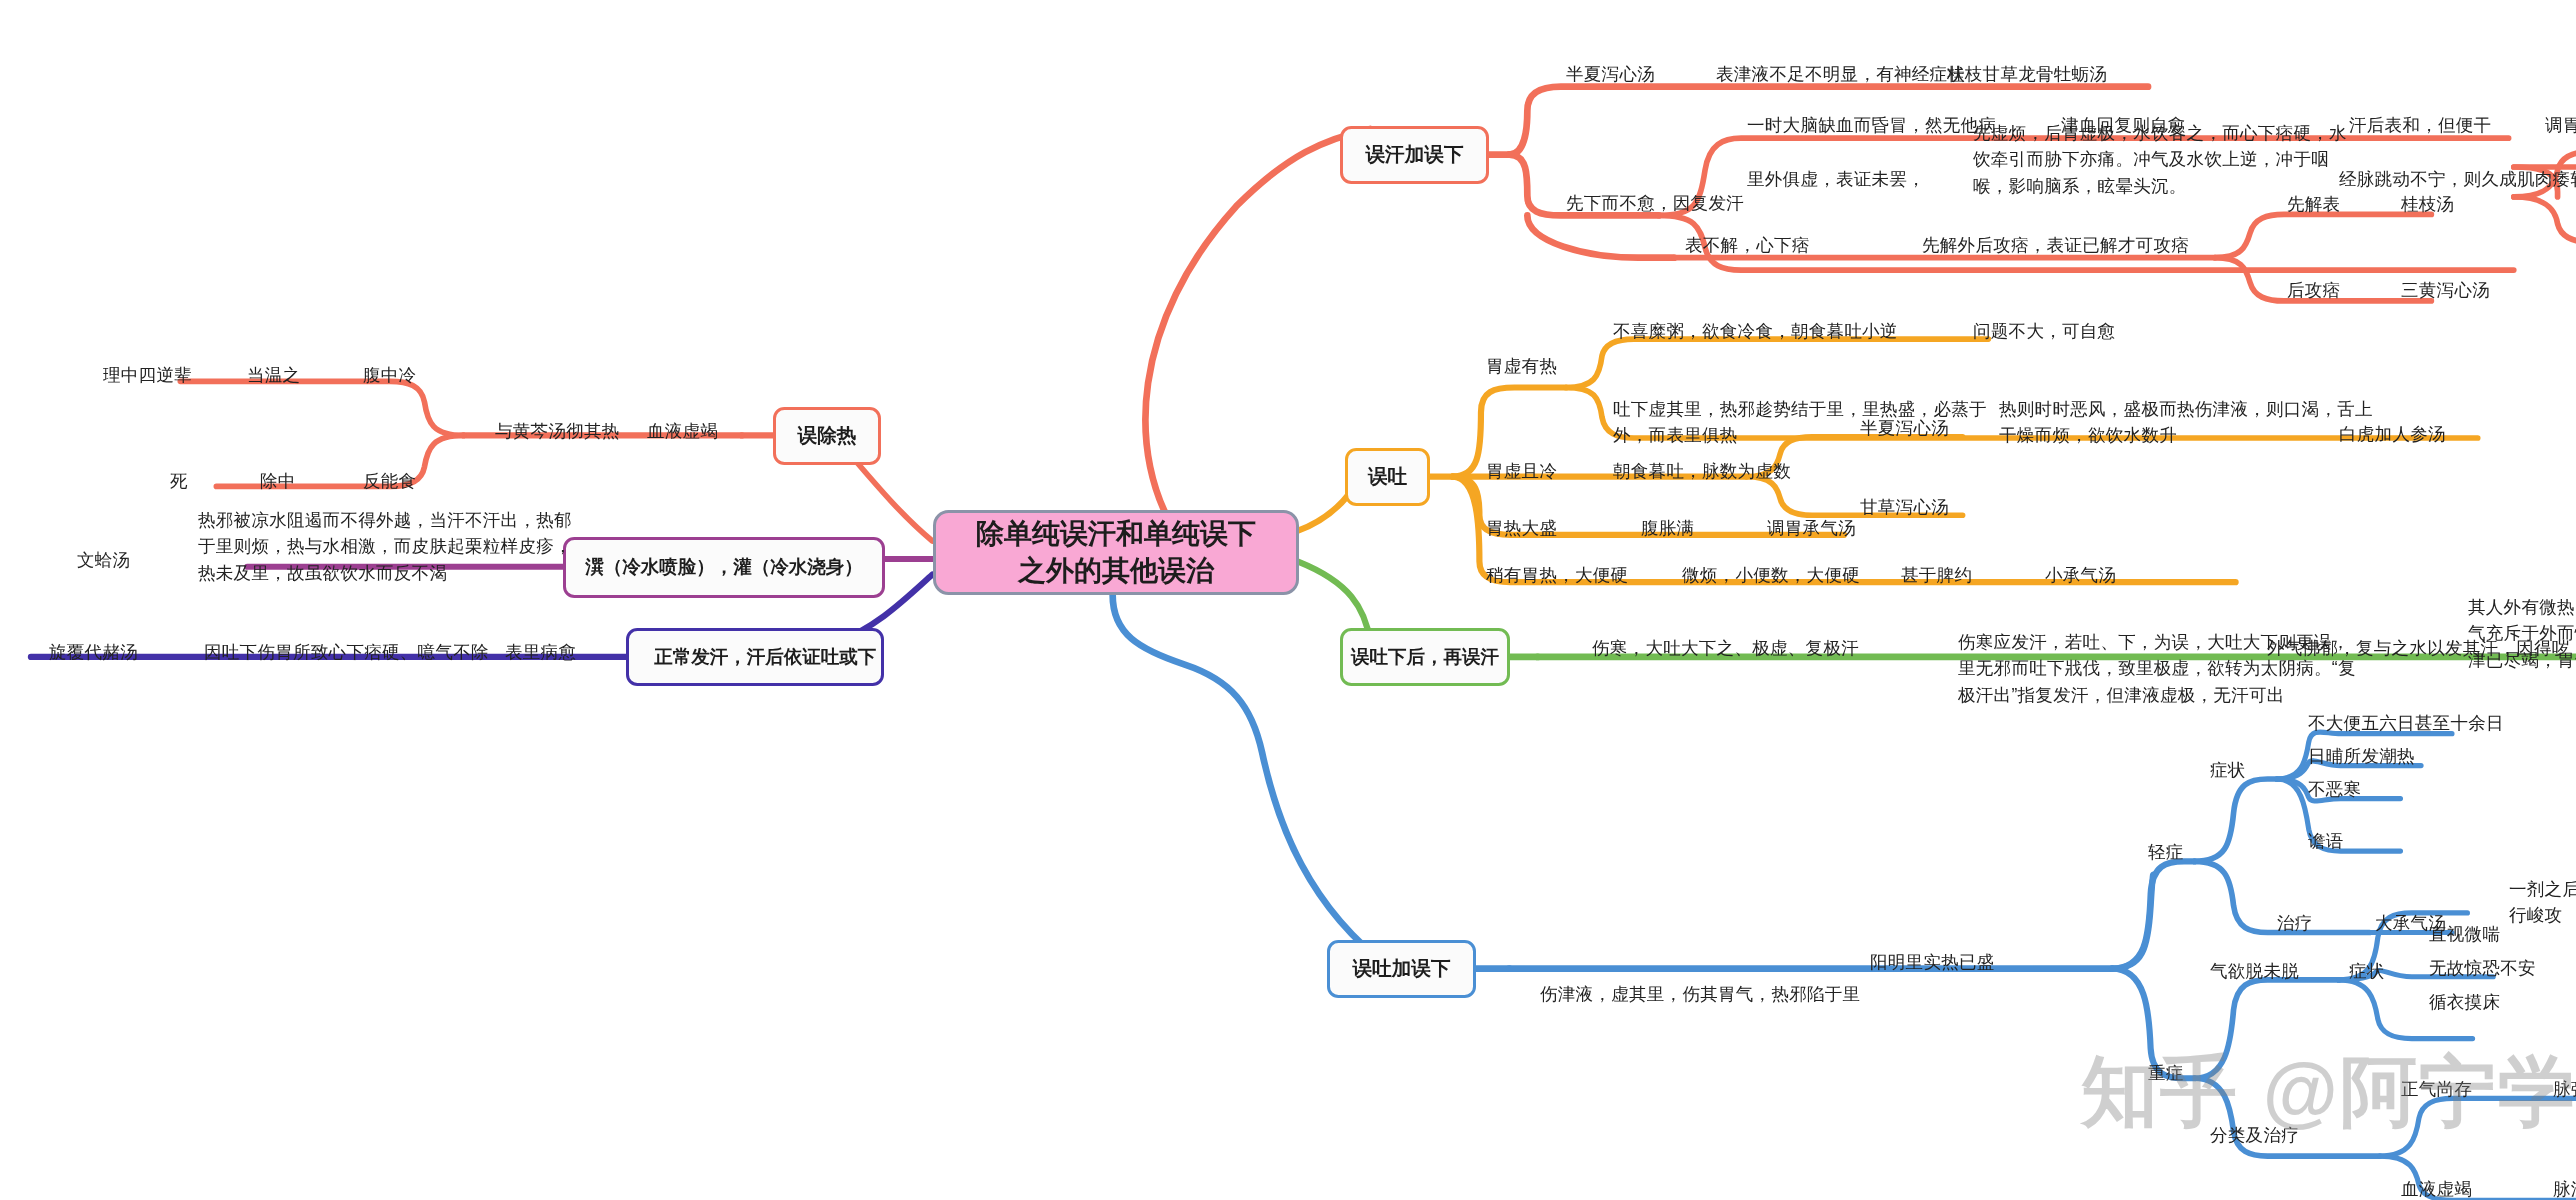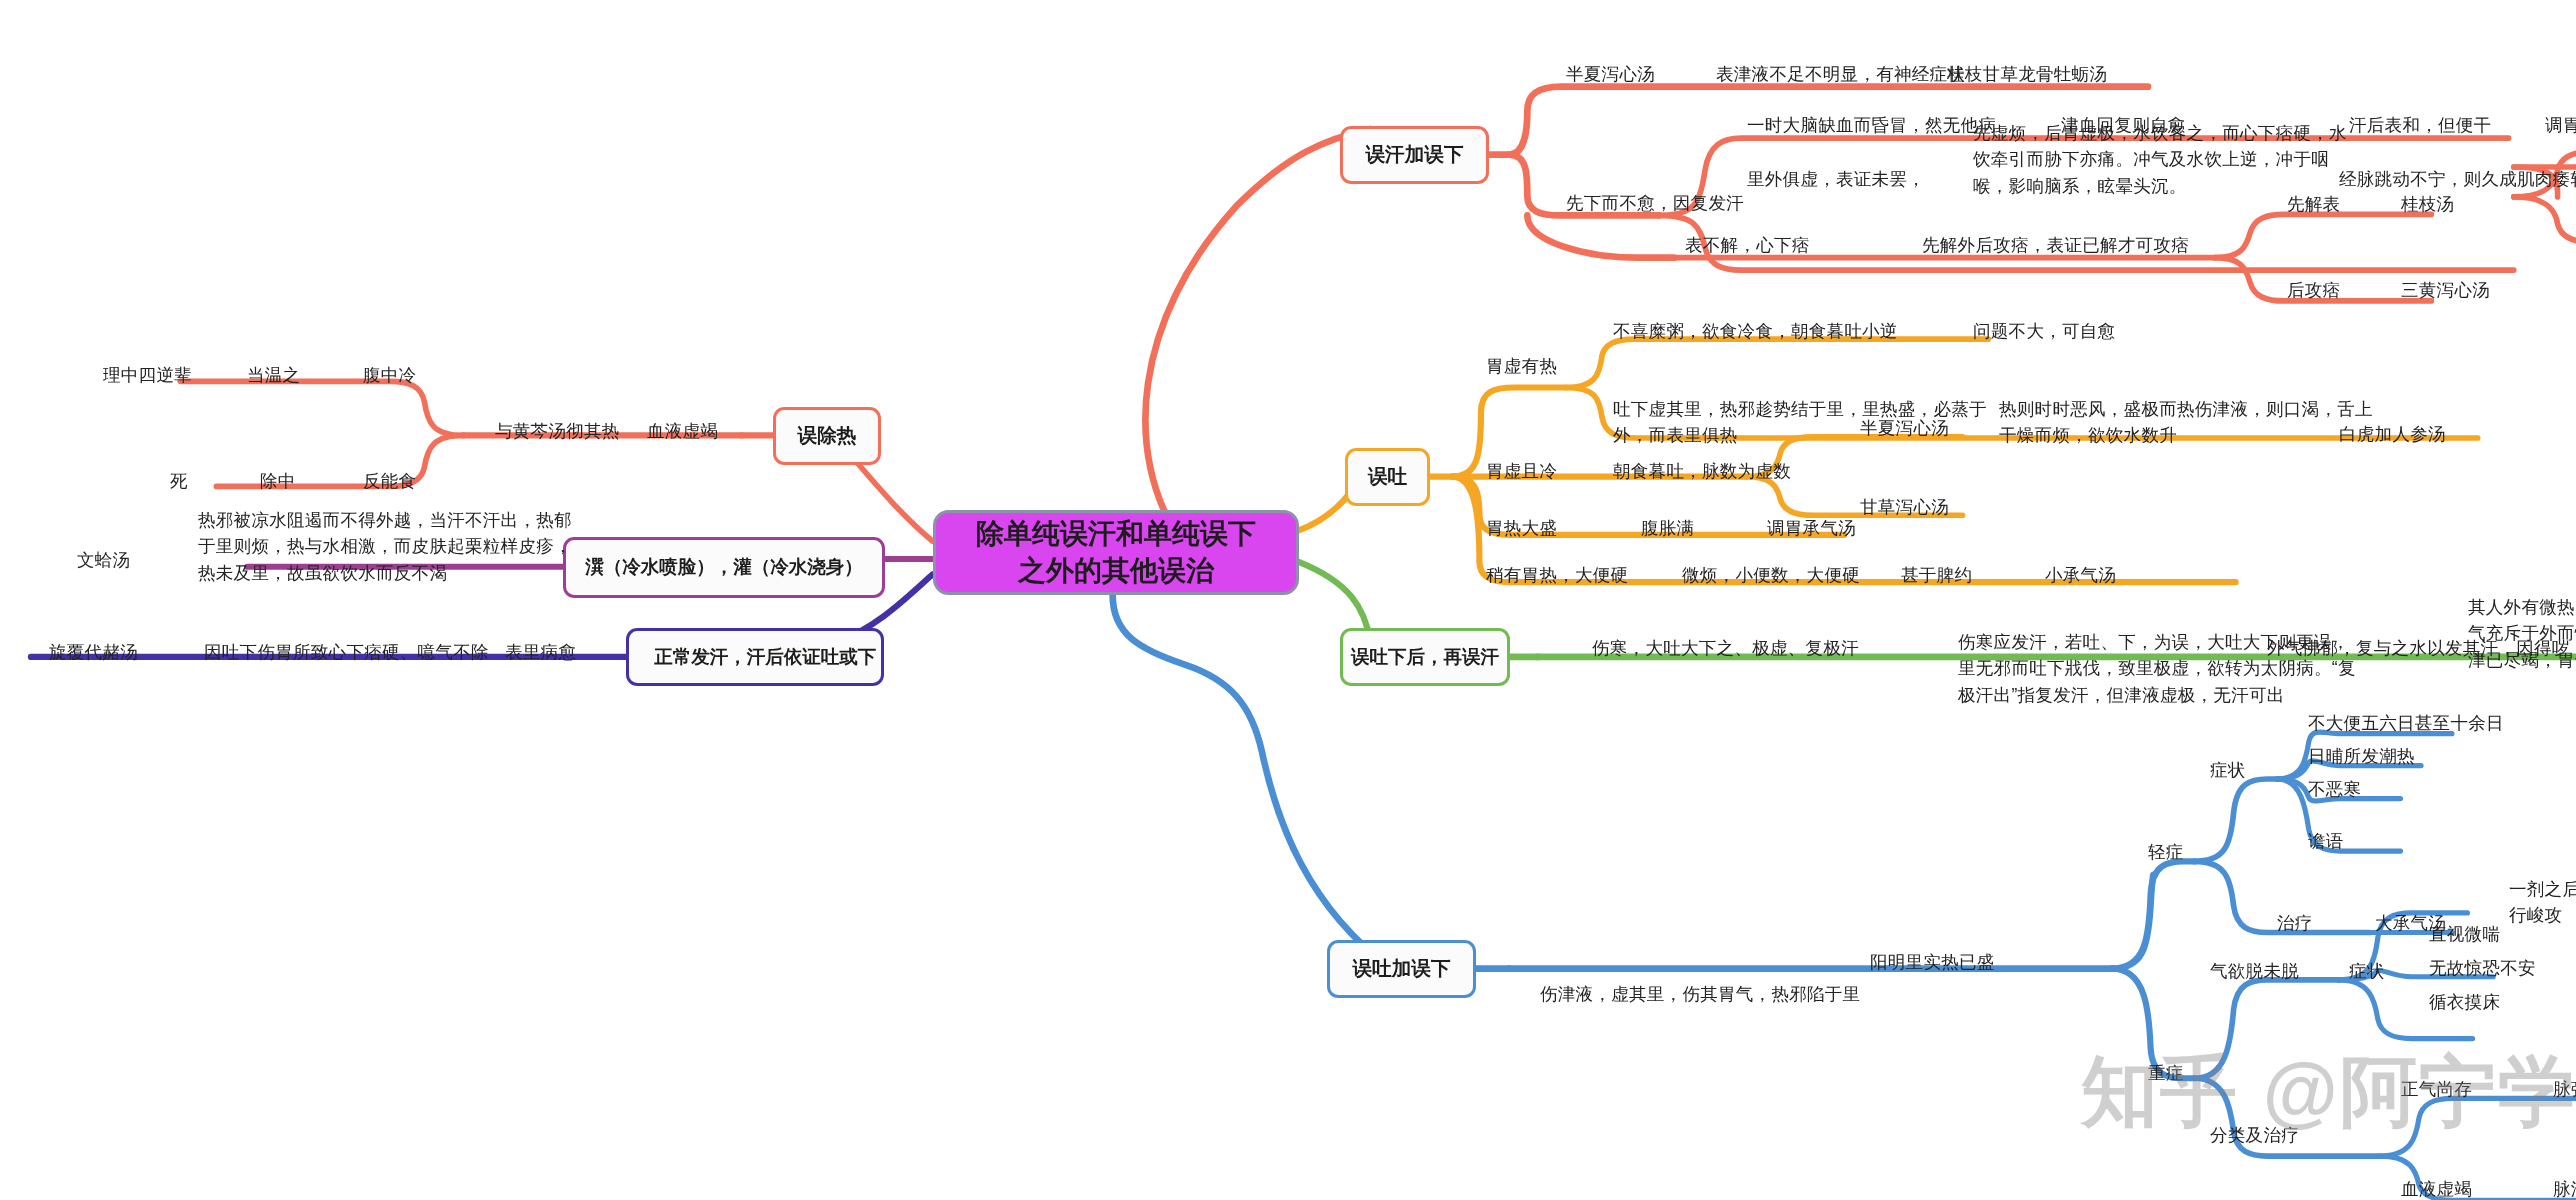--- a/index.html
+++ b/index.html
@@ -27,21 +27,21 @@
     display:flex; align-items:center; justify-content:center;
     text-align:center;
     font-weight:bold;
     color:#1d1d1d;
     padding:5.2px 11.3px;
     line-height:1.3;
     white-space:pre;
   }
   .box.root {
     border-color:#8b93a8; border-width:3.6px; border-radius:15.5px;
-    font-size:28px; background:#d946ef;
+    font-size:28px; background:#f9a8d4;
   }
   .box.red   { border-color:#f2705a; }
   .box.amber { border-color:#f5a623; }
   .box.green { border-color:#72bb53; }
   .box.blue  { border-color:#4a8fd4; }
   .box.purple{ border-color:#9c3f91; }
   .box.indigo{ border-color:#4331a8; }
   .box.topic { font-size:19.6px; }
   .box.topic2{ font-size:18.5px; }
 

